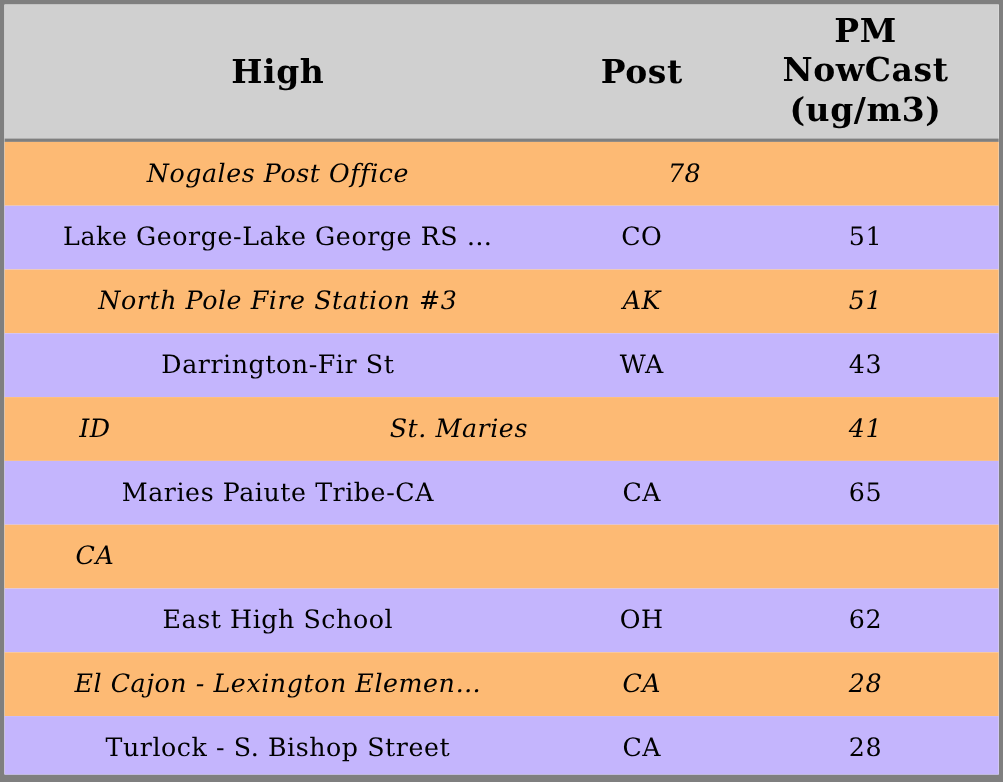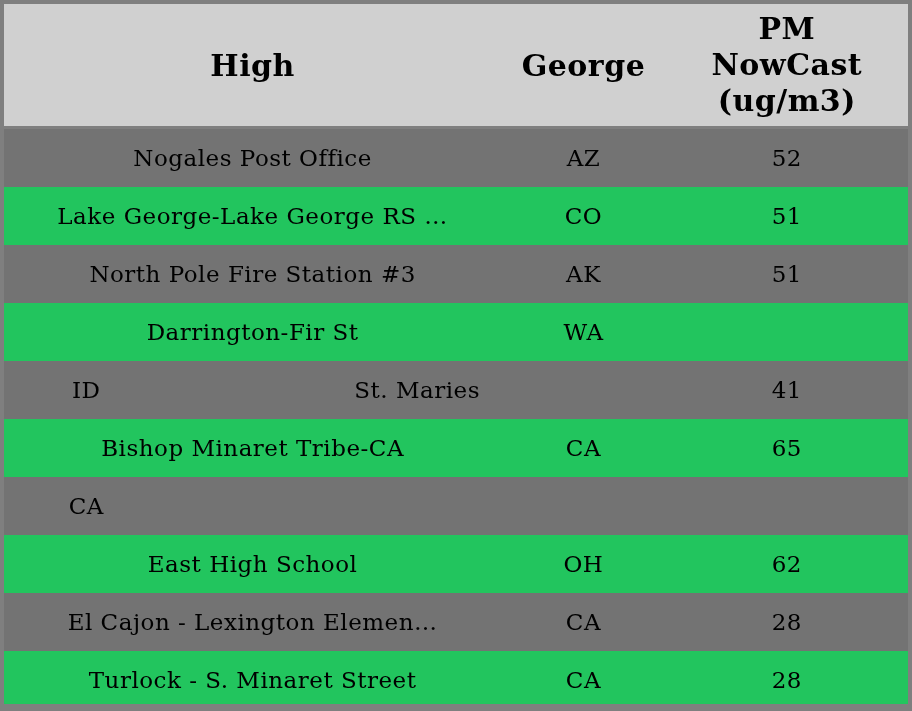--- a/index.html
+++ b/index.html
@@ -33,24 +33,25 @@
     font-weight: bold;
     font-size: 30px;
     letter-spacing: 0.5px;
   }
   .row {
     display: flex;
     align-items: center;
     height: 58px;
     font-size: 23px;
     letter-spacing: 0.5px;
-    background: #22c55e;
+    background: #c4b5fd;
   }
   .row.odd {
-    background: #737373;
+    background: #fdba74;
+    font-style: italic;
   }
   .cell {
     text-align: center;
     white-space: nowrap;
     overflow: hidden;
   }
   .c-site  { width: 55%; }
   .c-state { width: 18.2%; }
   .c-pm    { width: 26.8%; }
   .thead .cell { white-space: normal; }
@@ -63,58 +64,58 @@
 </head>
 <body>
 
 <div class="table-frame">
 
   <div class="thead">
     <div class="cell c-site">
       <span class="wrap">High</span>
     </div>
     <div class="cell c-state">
-      <span class="wrap">George</span>
+      <span class="wrap">Post</span>
     </div>
     <div class="cell c-pm">
       <span class="wrap">PM NowCast (ug/m3)</span>
     </div>
   </div>
 
   <div class="row odd">
     <div class="cell c-site">Nogales Post Office</div>
-    <div class="cell c-state">AZ</div>
-    <div class="cell c-pm">52</div>
+    <div class="cell c-pm">78</div>
   </div>
 
   <div class="row">
     <div class="cell c-site">Lake George-Lake George RS …</div>
     <div class="cell c-state">CO</div>
     <div class="cell c-pm">51</div>
   </div>
 
   <div class="row odd">
     <div class="cell c-site">North Pole Fire Station #3</div>
     <div class="cell c-state">AK</div>
     <div class="cell c-pm">51</div>
   </div>
 
   <div class="row">
     <div class="cell c-site">Darrington-Fir St</div>
     <div class="cell c-state">WA</div>
+    <div class="cell c-pm">43</div>
   </div>
 
   <div class="row odd">
     <div class="cell c-state">ID</div>
     <div class="cell c-site">St. Maries</div>
     <div class="cell c-pm">41</div>
   </div>
 
   <div class="row">
-    <div class="cell c-site">Bishop Minaret Tribe-CA</div>
+    <div class="cell c-site">Maries Paiute Tribe-CA</div>
     <div class="cell c-state">CA</div>
     <div class="cell c-pm">65</div>
   </div>
 
   <div class="row odd">
     <div class="cell c-state">CA</div>
   </div>
 
   <div class="row">
     <div class="cell c-site">East High School</div>
@@ -122,18 +123,18 @@
     <div class="cell c-pm">62</div>
   </div>
 
   <div class="row odd">
     <div class="cell c-site">El Cajon - Lexington Elemen…</div>
     <div class="cell c-state">CA</div>
     <div class="cell c-pm">28</div>
   </div>
 
   <div class="row">
-    <div class="cell c-site">Turlock - S. Minaret Street</div>
+    <div class="cell c-site">Turlock - S. Bishop Street</div>
     <div class="cell c-state">CA</div>
     <div class="cell c-pm">28</div>
   </div>
 
 </div>
 
 </body></html>

